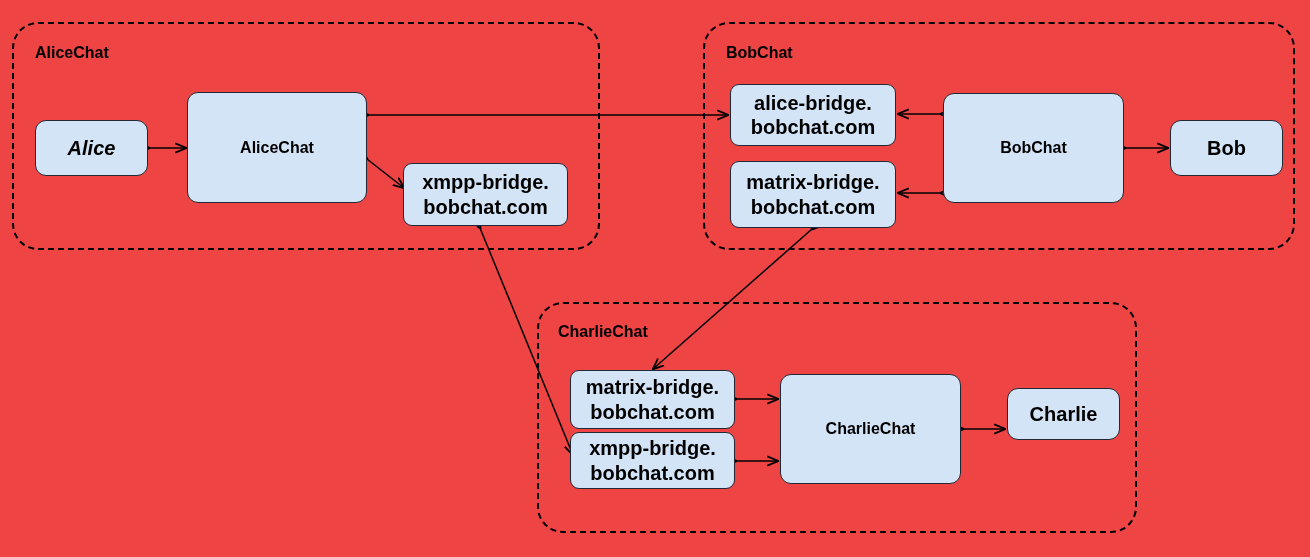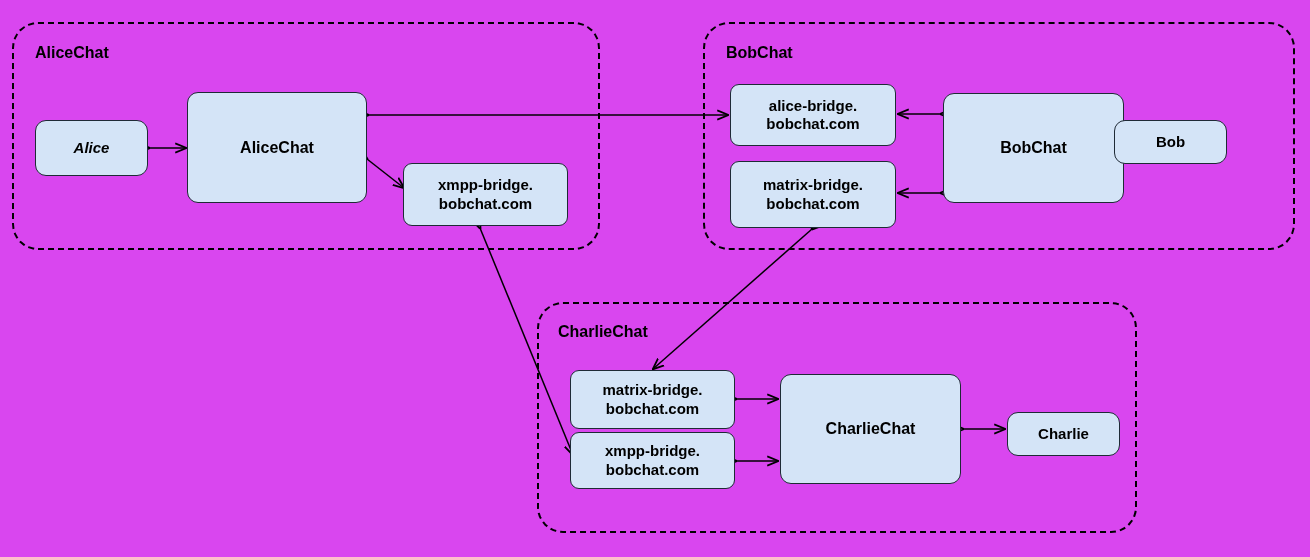--- a/index.html
+++ b/index.html
@@ -8,21 +8,21 @@
     padding: 0;
     background: #ffffff;
   }
   body {
     font-family: "Liberation Sans", sans-serif;
   }
   #canvas {
     position: relative;
     width: 1310px;
     height: 557px;
-    background: #d946ef;
+    background: #ef4444;
     overflow: hidden;
   }
   .group {
     position: absolute;
     border: 2px dashed #000000;
     border-radius: 26px;
     box-sizing: border-box;
     background: transparent;
   }
   .group-label {
@@ -36,21 +36,21 @@
   .node {
     position: absolute;
     box-sizing: border-box;
     background: #d4e4f7;
     border: 1.4px solid #1f2a36;
     border-radius: 11px;
     display: flex;
     align-items: center;
     justify-content: center;
     text-align: center;
-    font-size: 15px;
+    font-size: 20px;
     font-weight: bold;
     color: #000000;
     line-height: 1.22;
     padding: 2px 4px;
     white-space: pre-line;
   }
   .node.small-radius { border-radius: 9px; }
   svg.edges {
     position: absolute;
     left: 0;
@@ -120,25 +120,25 @@
 bobchat.com</div>
 
   <div class="node small-radius" style="left:730px; top:84px; width:166px; height:62px;">alice-bridge.
 bobchat.com</div>
 
   <div class="node small-radius" style="left:730px; top:161px; width:166px; height:67px;">matrix-bridge.
 bobchat.com</div>
 
   <div class="node" style="left:943px; top:93px; width:181px; height:110px; font-size:16px;">BobChat</div>
 
-  <div class="node" style="left:1114px; top:120px; width:113px; height:44px;">Bob</div>
+  <div class="node" style="left:1170px; top:120px; width:113px; height:56px;">Bob</div>
 
   <div class="node small-radius" style="left:570px; top:370px; width:165px; height:59px;">matrix-bridge.
 bobchat.com</div>
 
   <div class="node small-radius" style="left:570px; top:432px; width:165px; height:57px;">xmpp-bridge.
 bobchat.com</div>
 
   <div class="node" style="left:780px; top:374px; width:181px; height:110px; font-size:16px;">CharlieChat</div>
 
-  <div class="node" style="left:1007px; top:412px; width:113px; height:44px;">Charlie</div>
+  <div class="node" style="left:1007px; top:388px; width:113px; height:52px;">Charlie</div>
 
 </div>
 
 </body></html>

